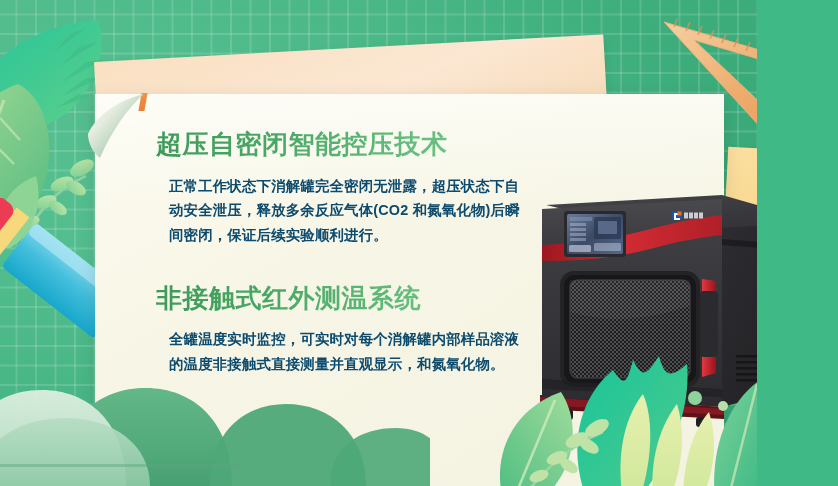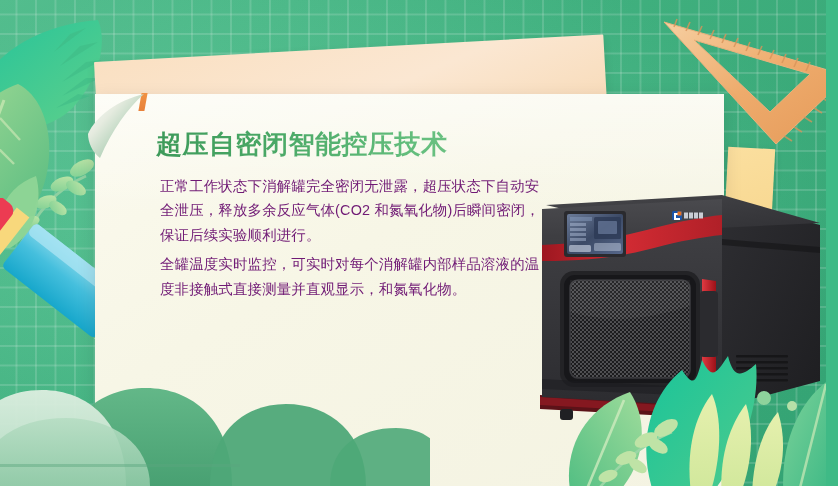--- a/index.html
+++ b/index.html
@@ -1,21 +1,21 @@
 <!DOCTYPE html>
 <html><head>
 <meta charset="utf-8">
 <style>
   html,body{margin:0;padding:0;}
   body{
     width:838px;height:486px;overflow:hidden;
     font-family:"Liberation Sans","DejaVu Sans",sans-serif;
     background:#3fba86;
   }
-  #stage{position:relative;width:826px;height:486px;overflow:hidden;}
+  #stage{position:relative;width:757px;height:486px;overflow:hidden;}
 
   
   .bg-green{
     position:absolute;inset:0;
     background:
       linear-gradient(135deg,#57c795 0%,#43b985 45%,#36ab79 100%);
   }
   .bg-grid{
     position:absolute;inset:0;
     background-image:
@@ -76,22 +76,22 @@
   .h-title{
     font-size:26px;font-weight:bold;letter-spacing:.5px;line-height:1.25;
     background:linear-gradient(95deg,#3d9a5a 0%,#4aa866 30%,#63bd7c 65%,#7cc98e 100%);
     -webkit-background-clip:text;background-clip:text;color:transparent;
     -webkit-text-fill-color:transparent;
     margin:0 0 13px 0;
     text-shadow:none;
   }
   .h-title.second{margin-top:34px;}
   .p-body{
-    font-size:14.4px;line-height:1.72;color:#701a75;font-weight:normal;
-    margin:4px;letter-spacing:.2px;
+    font-size:14.4px;line-height:1.72;color:#0c4a6e;font-weight:bold;
+    margin:13px;letter-spacing:.2px;
   }
 
   
   .machine{position:absolute;left:524px;top:183px;width:300px;height:248px;z-index:5;}
 
   
   .hills{position:absolute;left:0;bottom:0;width:430px;height:140px;z-index:7;pointer-events:none;}
   .br-plants{position:absolute;right:-10px;bottom:-14px;width:330px;height:190px;z-index:8;pointer-events:none;}
 </style>
 </head>
@@ -225,20 +225,21 @@
             <stop offset="1" stop-color="#6fb489"></stop>
         </linearGradient>
       </defs>
       <path d="M58 2 C42 16 26 38 14 66 C6 60 2 50 2 42 C10 24 32 8 58 2 Z" fill="url(#cg)"></path>
     </svg>
   </div>
 
   <div class="content">
     <h2 class="h-title">超压自密闭智能控压技术</h2>
     <p class="p-body">正常工作状态下消解罐完全密闭无泄露，超压状态下自动安全泄压，释放多余反应气体(CO2 和氮氧化物)后瞬间密闭，保证后续实验顺利进行。</p>
+    <h2 class="h-title second">非接触式红外测温系统</h2>
     <p class="p-body">全罐温度实时监控，可实时对每个消解罐内部样品溶液的温度非接触式直接测量并直观显示，和氮氧化物。</p>
   </div>
 
   <div class="machine">
     <svg width="300" height="248" viewBox="0 0 300 248">
       <defs>
         <linearGradient id="mf" x1="0" y1="0" x2="0" y2="1">
           <stop offset="0" stop-color="#4a4a4e"></stop>
             <stop offset=".18" stop-color="#3e3e42"></stop>
           <stop offset="1" stop-color="#2c2c30"></stop>

